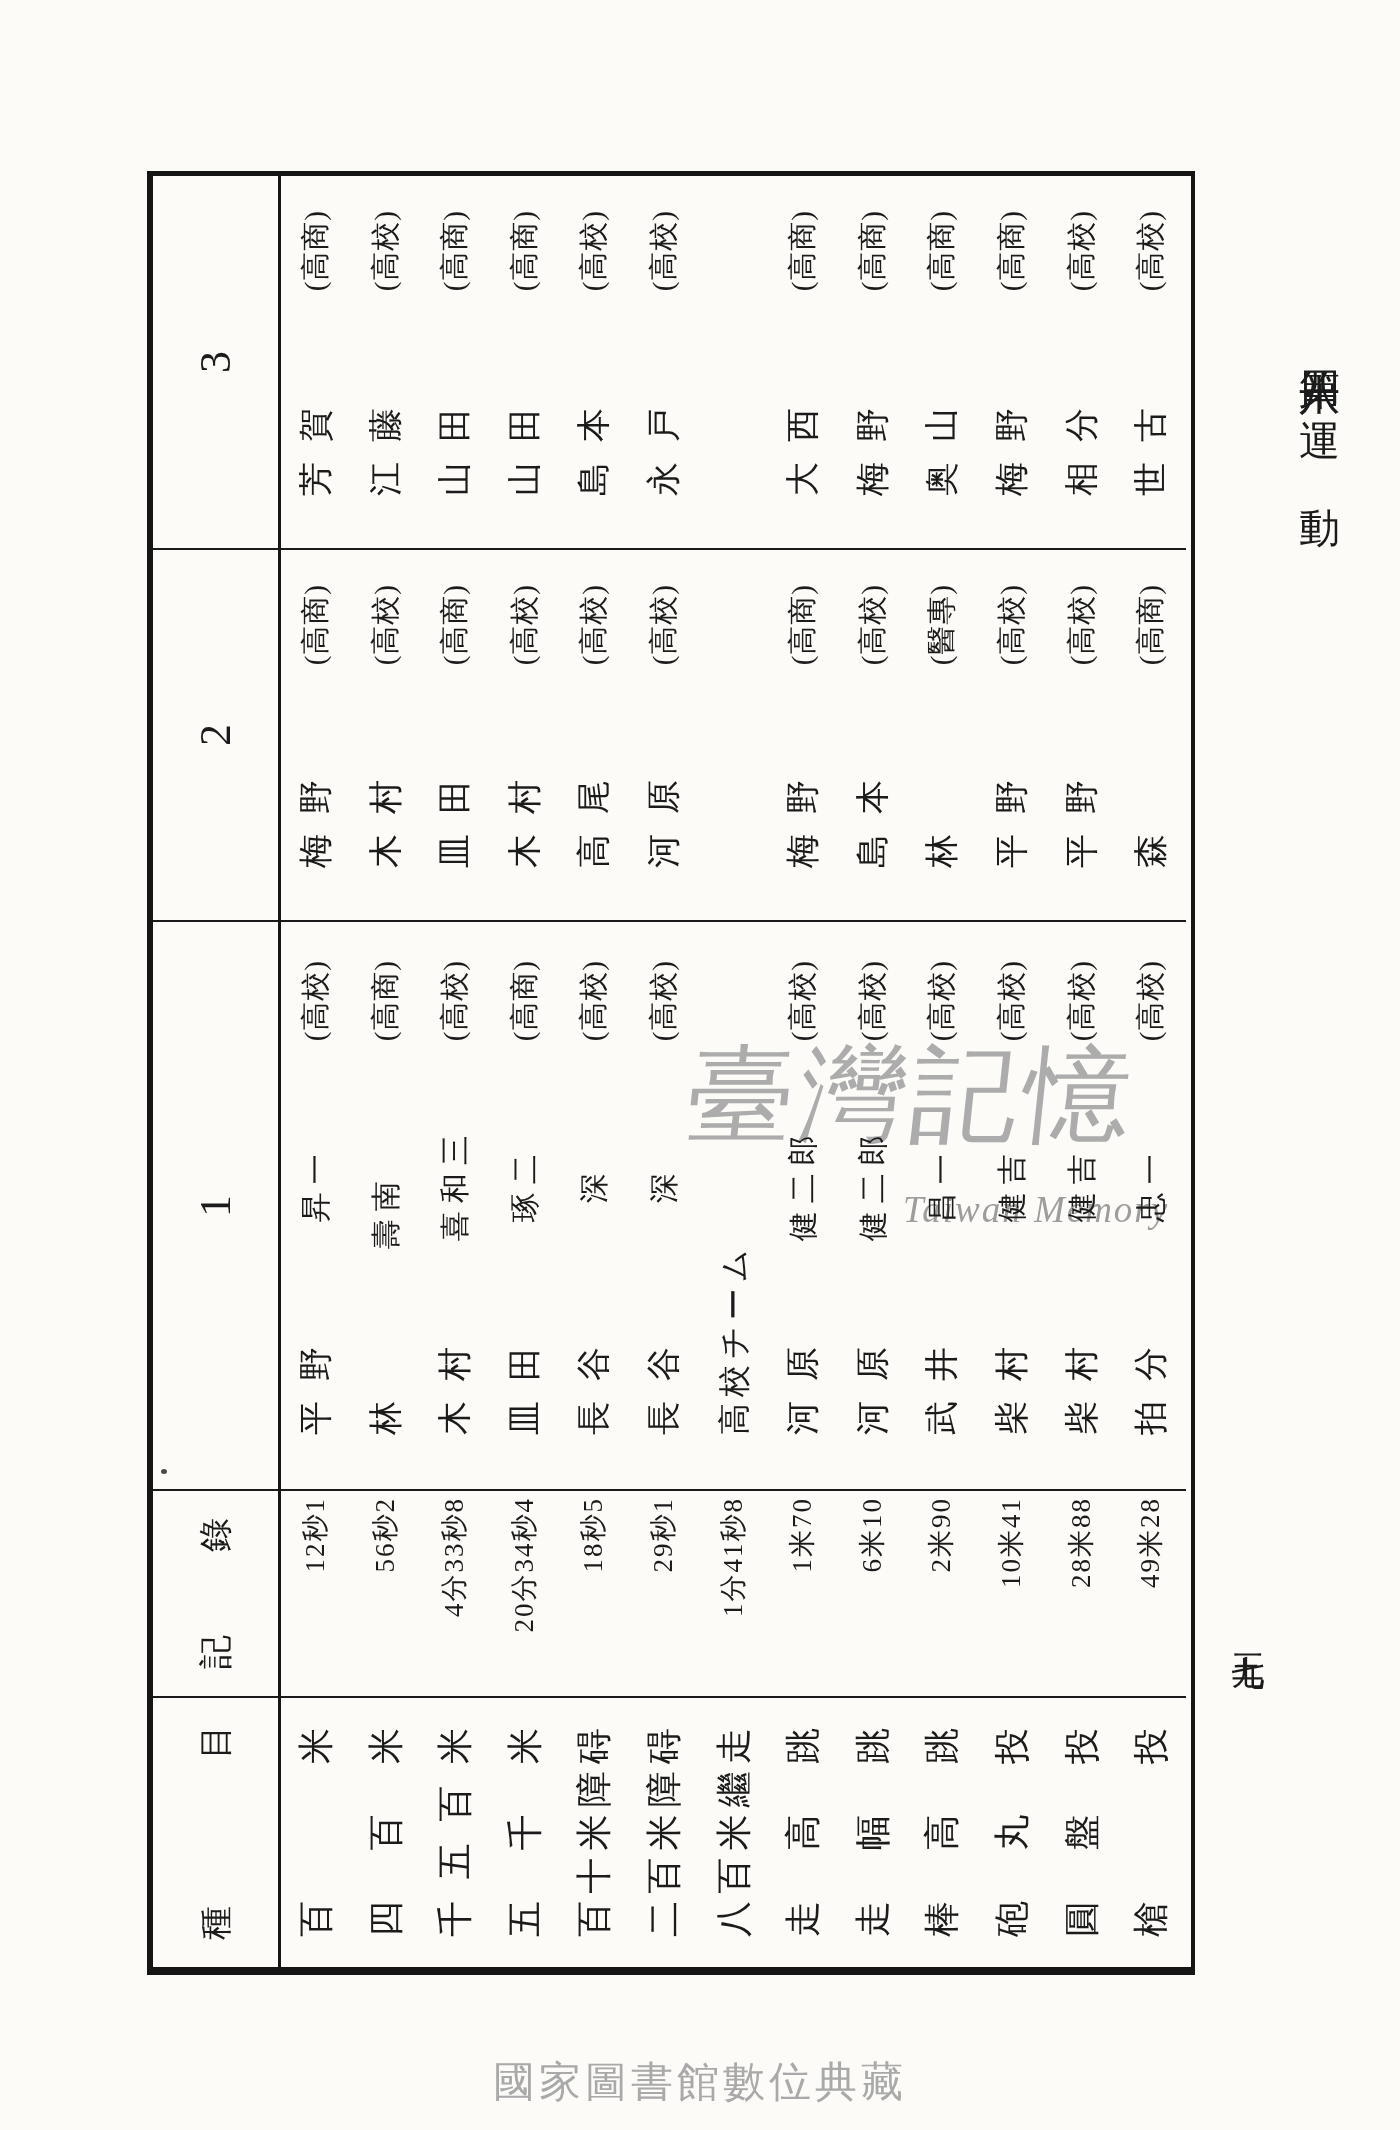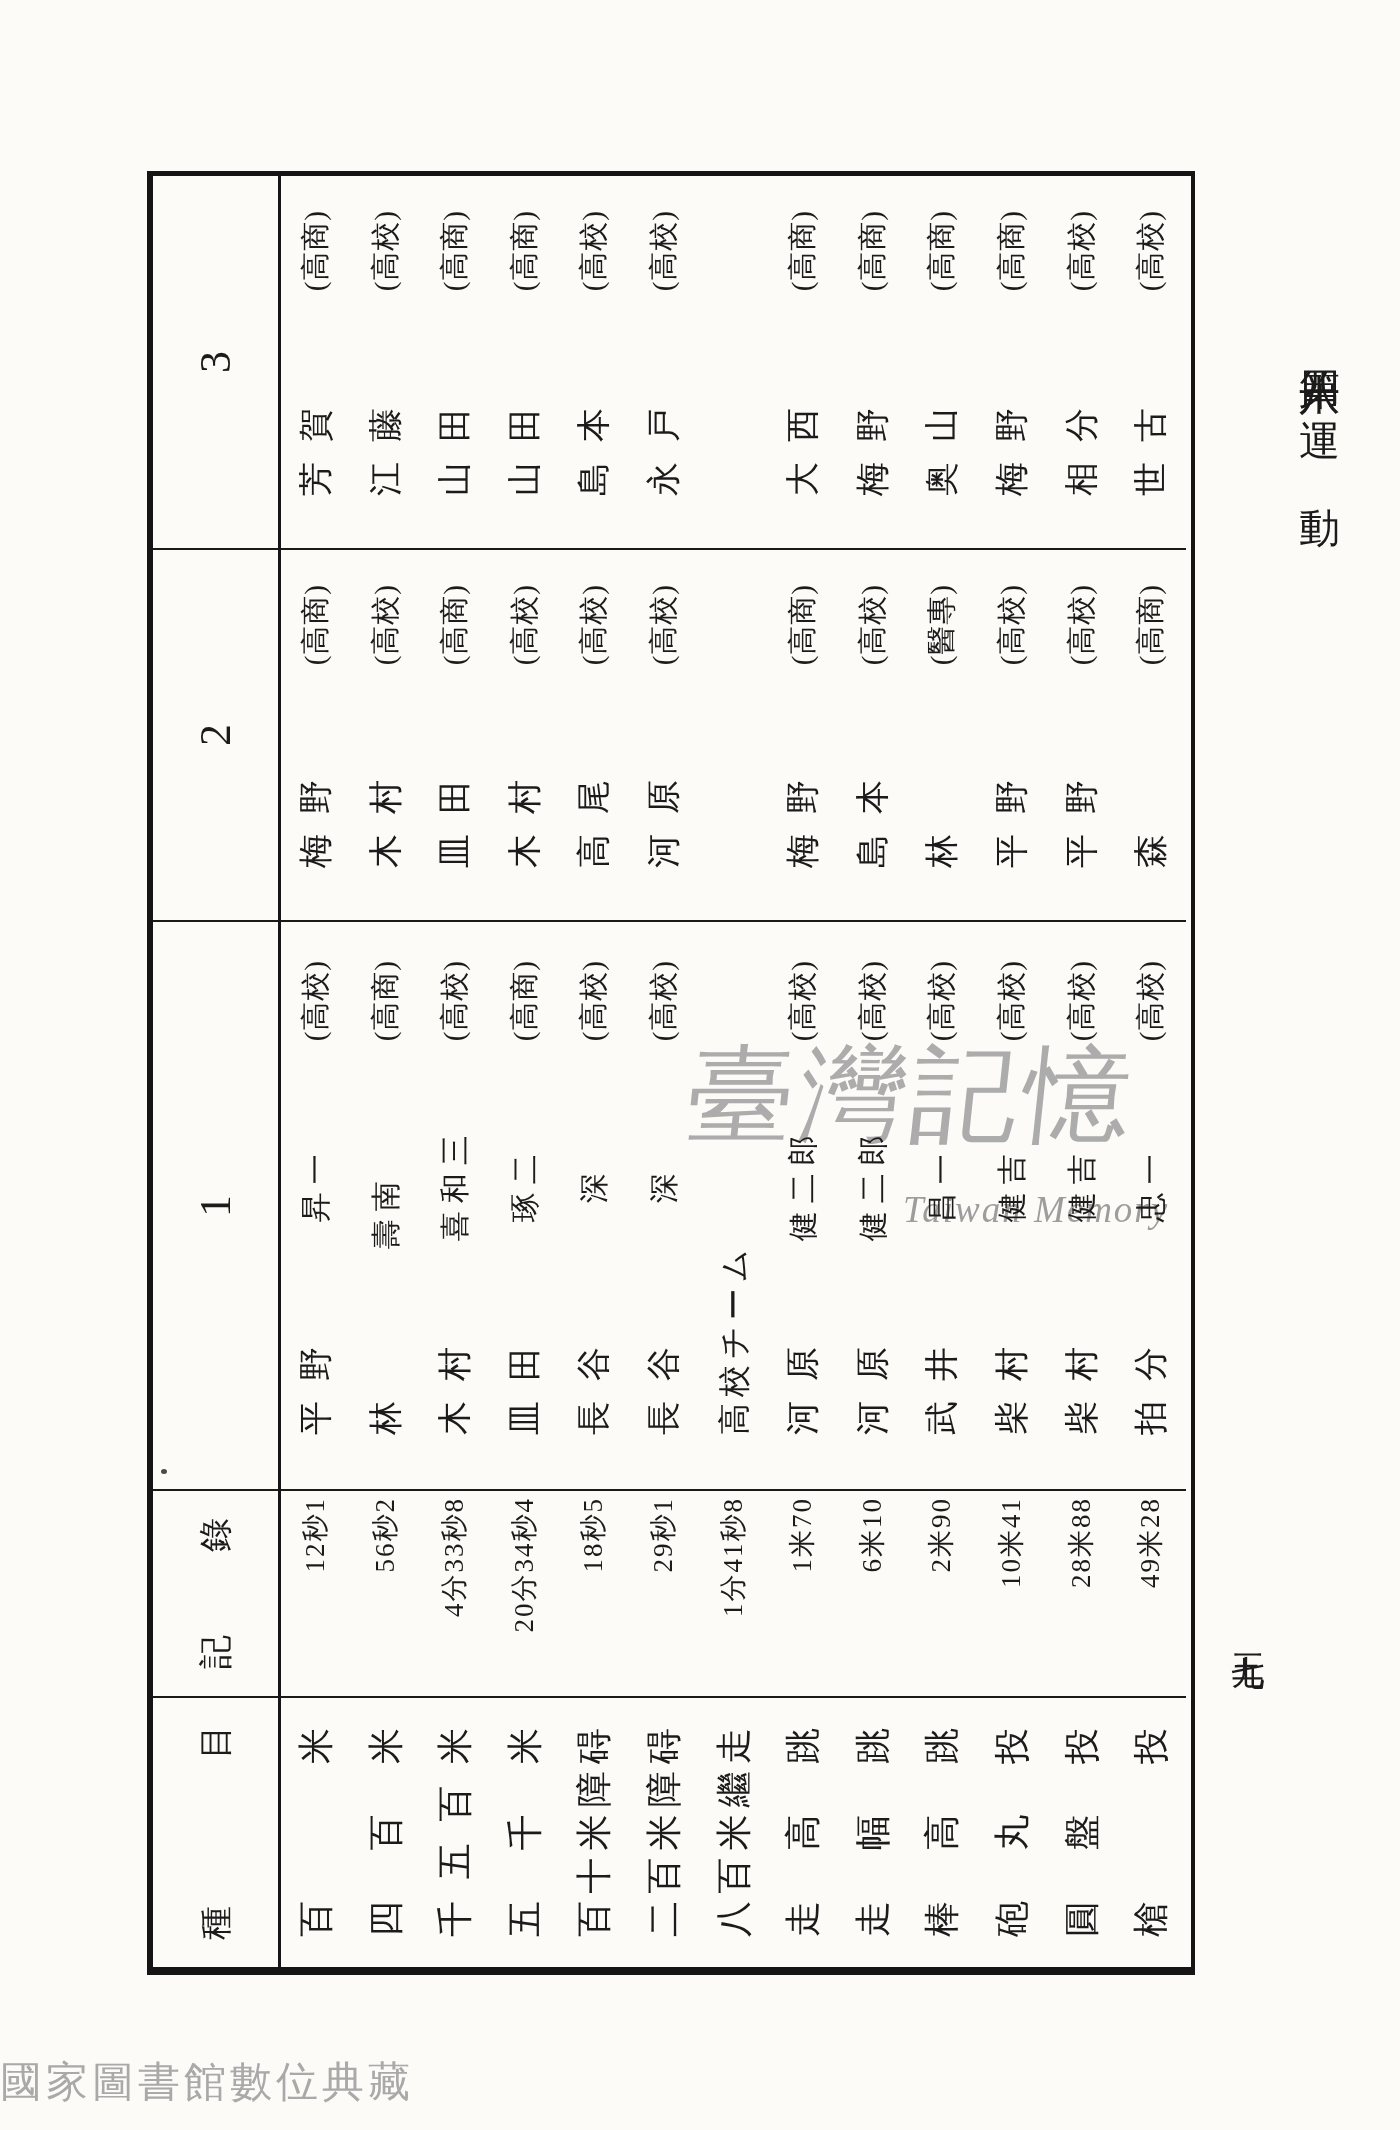--- a/index.html
+++ b/index.html
@@ -45,21 +45,21 @@
   .rv{font-size:27px;letter-spacing:2px;white-space:nowrap;}
   .evcell{justify-content:space-between;padding:0 30px;box-sizing:border-box;font-size:36px;}
   .lblnum{justify-content:center;font-size:44px;}
   .lbl{justify-content:space-between;padding:0 27px;box-sizing:border-box;font-size:34px;}
 
   
   .vtext{position:absolute;writing-mode:vertical-rl;text-orientation:upright;line-height:1;}
   .chapter{left:1299px;top:337px;font-size:41px;letter-spacing:2px;}
   .pagenum{left:1231px;top:1628px;font-size:33px;letter-spacing:1px;}
 
-  .caption{position:absolute;left:0;top:2054px;width:1400px;
+  .caption{position:absolute;left:0;top:2054px;width:1400px;text-align:center;
            font-size:42px;color:#a9a9a9;letter-spacing:4px;font-family:Liberation Mono, monospace;}
   .speck{position:absolute;left:161px;top:1469px;width:6px;height:5px;background:#4a4a4a;border-radius:50%;}
 </style>
 </head>
 <body>
 
 <div class="wm-cjk">臺灣記憶</div>
 <div class="wm-en">Taiwan Memory</div>
 
 <div class="rtable">

